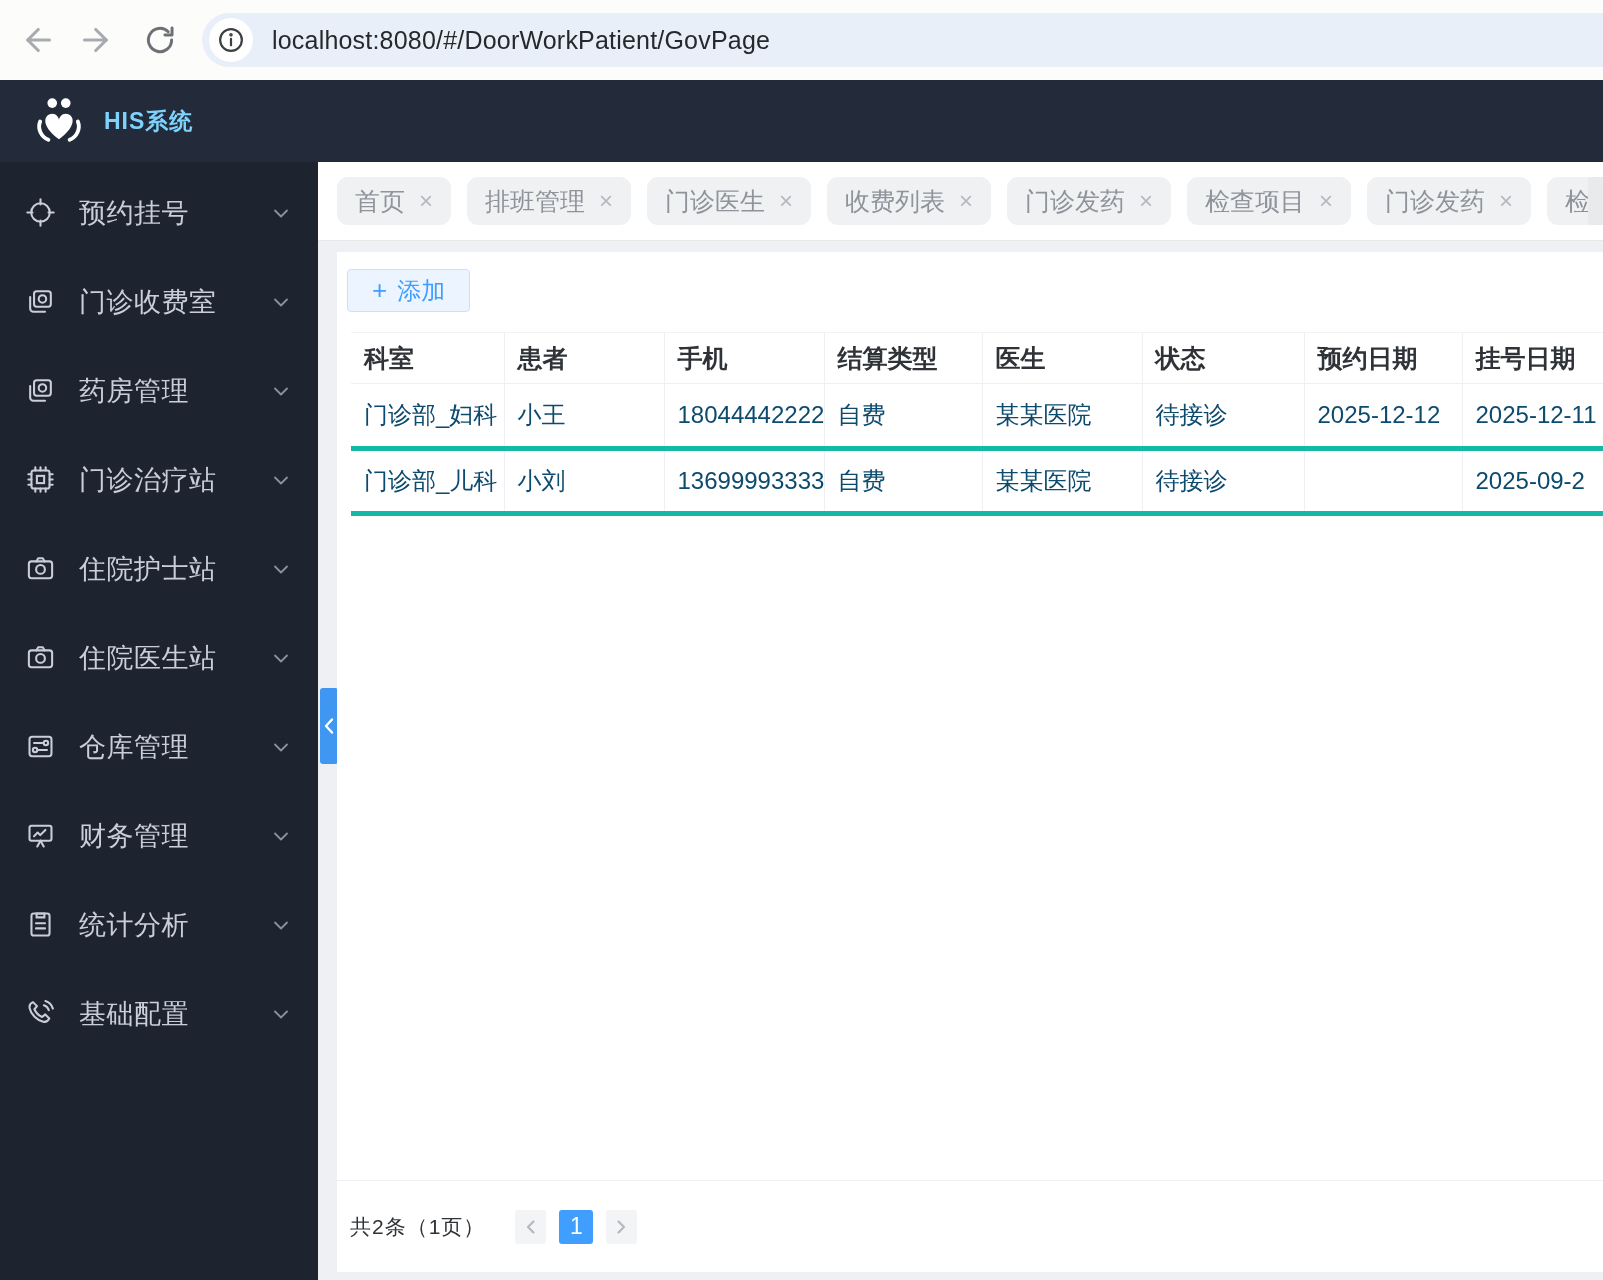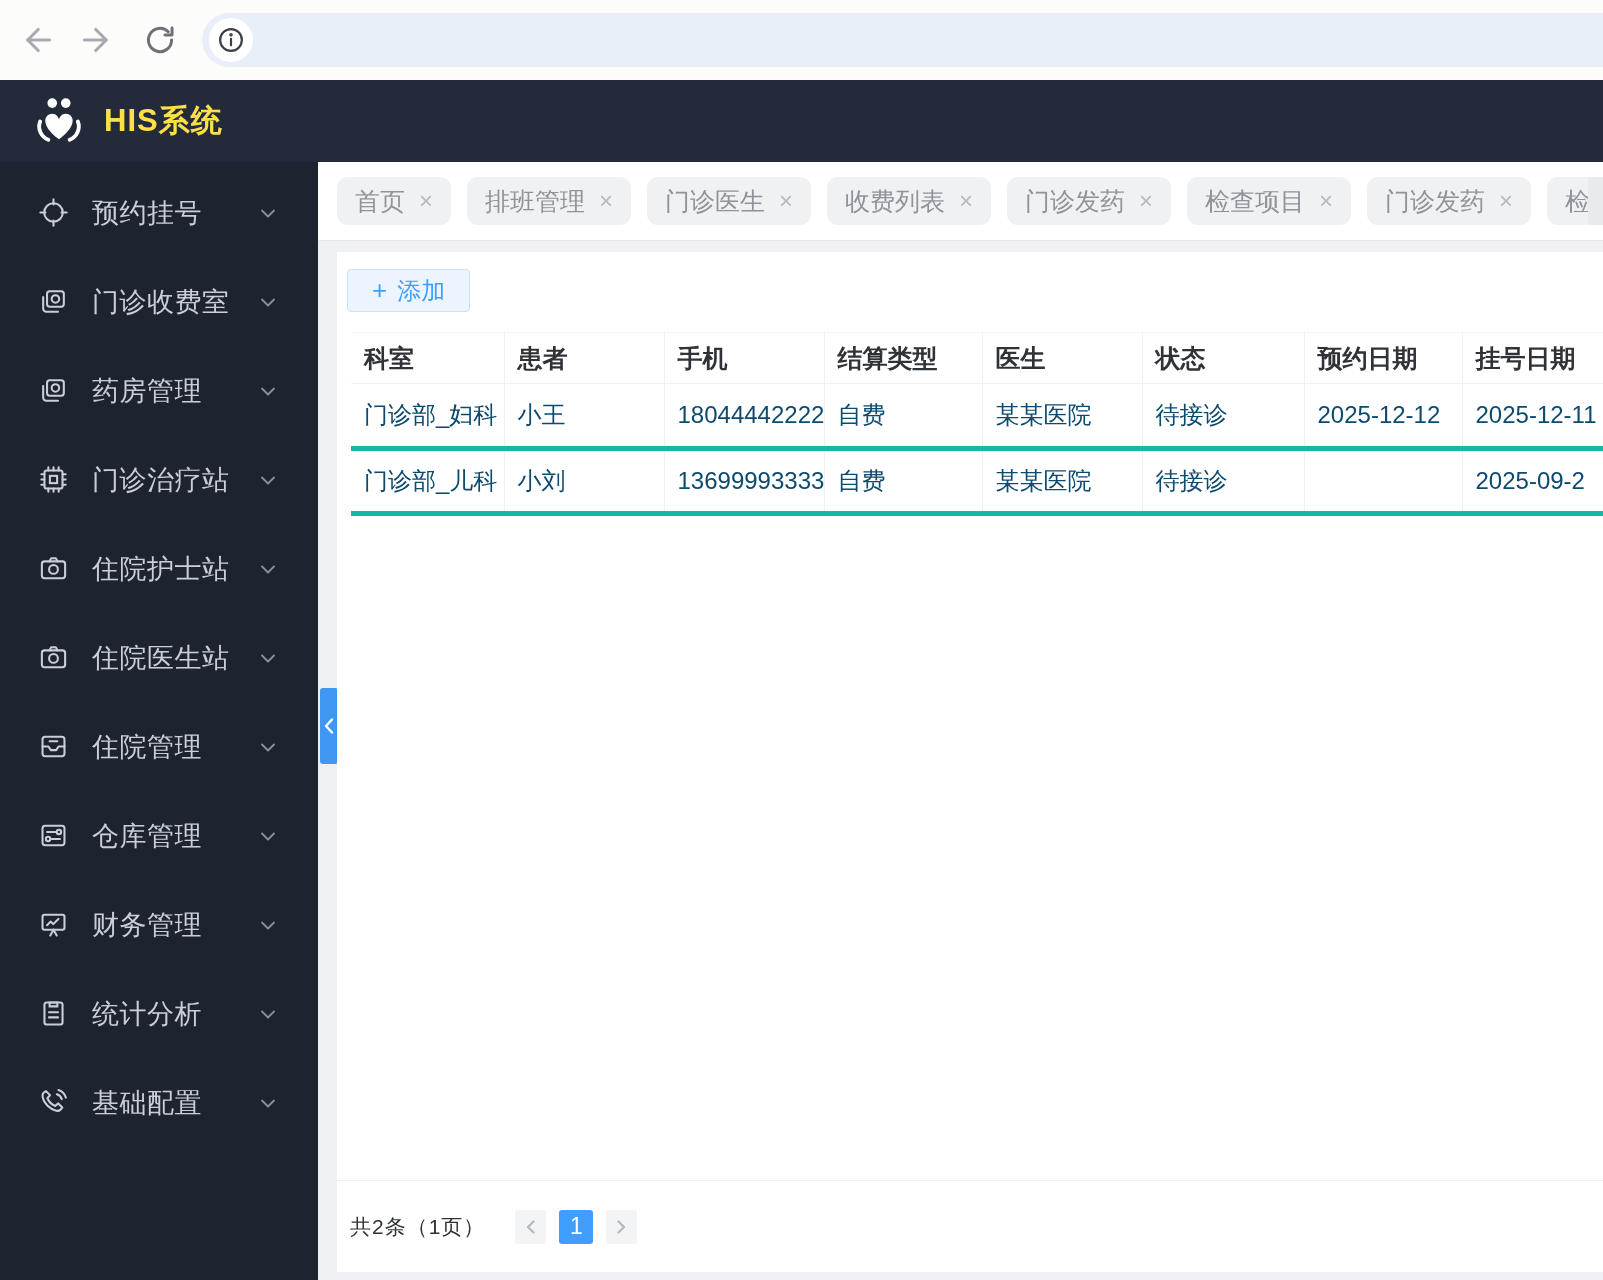--- a/index.html
+++ b/index.html
@@ -16,26 +16,26 @@
   .urlbar { flex:1; height:54px; margin-left:20px; background:#e9eff9; border-radius:27px 0 0 27px;
             display:flex; align-items:center; padding-left:7px; }
   .info-badge { width:44px; height:44px; border-radius:50%; background:#ffffff;
                 display:flex; align-items:center; justify-content:center; flex:0 0 auto; }
   .url-text { margin-left:19px; font-size:25px; color:#26282c; letter-spacing:.2px; white-space:nowrap; }
 
   
   .appbar { position:absolute; top:80px; left:0; width:1603px; height:82px; background:#232b3b;
             display:flex; align-items:center; }
   .logo { margin-left:30px; width:58px; height:58px; flex:0 0 auto; }
-  .app-title { margin-left:16px; color:#fde047; font-size:31px; font-weight:600; letter-spacing:1px; }
+  .app-title { margin-left:16px; color:#7dd3fc; font-size:23px; font-weight:600; letter-spacing:1px; }
 
   
   .sidebar { position:absolute; top:162px; left:0; width:318px; height:1118px; background:#1d2430;
              padding-top:6px; overflow:hidden; }
-  .side-item { height:89px; display:flex; align-items:center; padding:0 38px; color:#c9ced8; cursor:pointer; }
+  .side-item { height:89px; display:flex; align-items:center; padding:0 25px; color:#c9ced8; cursor:pointer; }
   .side-item svg.mi { width:31px; height:31px; flex:0 0 auto; }
   .side-item .lbl { margin-left:23px; font-size:27px; flex:1; letter-spacing:.5px; }
   .side-item .chev { flex:0 0 auto; }
 
   
   .content { position:absolute; top:162px; left:318px; width:1285px; height:1118px; background:#eef0f3; }
   .tabbar { height:78px; background:#ffffff; display:flex; align-items:center; padding-left:19px;
             overflow:hidden; white-space:nowrap; position:relative; box-shadow:0 1px 0 #e7e8ea; }
   .tab { background:#f0f1f2; border-radius:11px; height:48px; display:inline-flex; align-items:center;
          padding:0 18px; font-size:25px; color:#8f939a; flex:0 0 auto; margin-right:16px; cursor:pointer; }
@@ -95,20 +95,21 @@
       </svg>
   </div>
   <div class="urlbar">
     <span class="info-badge">
       <svg width="28" height="28" viewBox="0 0 24 24" fill="none" stroke="#3c4043" stroke-width="1.9" stroke-linecap="round">
           <circle cx="12" cy="12" r="9.3"></circle>
           <path d="M12 11v5.6"></path>
           <circle cx="12" cy="7.6" r="0.6" fill="#3c4043"></circle>
         </svg>
     </span>
+    <span class="url-text">localhost:8080/#/DoorWorkPatient/GovPage</span>
   </div>
 </div>
 
 <div class="appbar">
   <svg class="logo" viewBox="0 0 24 24">
     <circle cx="9.2" cy="4.6" r="2" fill="#ffffff"></circle>
     <circle cx="14.8" cy="4.6" r="2" fill="#ffffff"></circle>
     <path d="M12 19.5C5.8 15.2 5 10.6 8.1 9.2c2.2-.9 3.9 1 3.9 2.4 0-1.4 1.7-3.3 3.9-2.4 3.1 1.4 2.3 6-3.9 10.3z" fill="#ffffff"></path>
     <path d="M4.2 12.2c-1.2 3 .4 6.3 3.4 7.6M19.8 12.2c1.2 3-.4 6.3-3.4 7.6" fill="none" stroke="#ffffff" stroke-width="1.6" stroke-linecap="round"></path>
   </svg>
@@ -182,31 +183,20 @@
         <rect x="3" y="6.5" width="18" height="13" rx="2"></rect>
         <path d="M8.8 6.5l1.4-2.4h3.6l1.4 2.4"></path>
         <circle cx="12" cy="12.7" r="3.4"></circle>
       </svg>
     <span class="lbl">住院医生站</span>
     <svg class="chev" width="24" height="24" viewBox="0 0 24 24" fill="none" stroke="#8a92a0" stroke-width="1.8" stroke-linecap="round" stroke-linejoin="round">
         <path d="M6 9.5l6 6 6-6"></path>
       </svg>
   </div>
 
-  <div class="side-item">
-    <svg class="mi" viewBox="0 0 24 24" fill="none" stroke="#c9ced8" stroke-width="1.6" stroke-linecap="round" stroke-linejoin="round">
-        <rect x="3.5" y="4.5" width="17" height="15" rx="2"></rect>
-        <path d="M3.5 12h4.6l1.8 2.8h4.2l1.8-2.8h4.6"></path>
-        <path d="M9 8h6"></path>
-      </svg>
-    <span class="lbl">住院管理</span>
-    <svg class="chev" width="24" height="24" viewBox="0 0 24 24" fill="none" stroke="#8a92a0" stroke-width="1.8" stroke-linecap="round" stroke-linejoin="round">
-        <path d="M6 9.5l6 6 6-6"></path>
-      </svg>
-  </div>
 
   <div class="side-item">
     <svg class="mi" viewBox="0 0 24 24" fill="none" stroke="#c9ced8" stroke-width="1.6" stroke-linecap="round">
         <rect x="3.5" y="4.5" width="17" height="15" rx="2"></rect>
         <path d="M7 9.3h6.5"></path>
         <circle cx="16.2" cy="9.3" r="1.7"></circle>
         <path d="M10.5 14.7H17"></path>
         <circle cx="7.8" cy="14.7" r="1.7"></circle>
       </svg>
     <span class="lbl">仓库管理</span>

